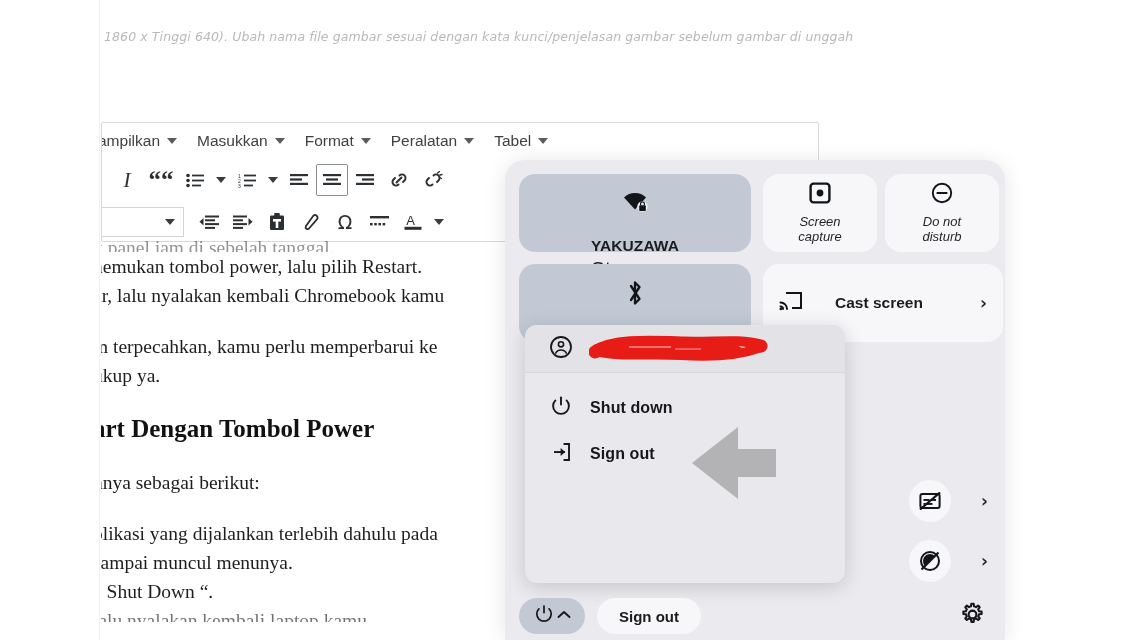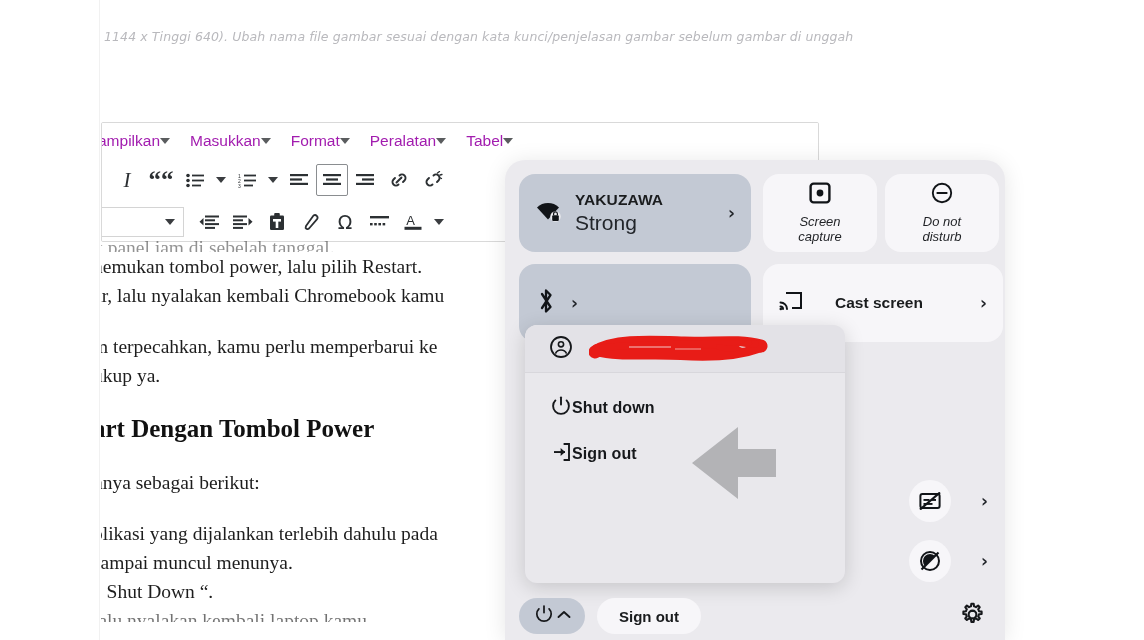--- a/index.html
+++ b/index.html
@@ -63,23 +63,24 @@
     height: 36px;
     width: 100%;
     display: flex;
     align-items: center;
     padding-left: 0px;
     background: #ffffff;
   }
   .menu-item {
     display: flex;
     align-items: center;
+    gap: 7px;
     padding: 4px 10px;
     font-size: 15.5px;
-    color: #a21caf;
+    color: #404040;
     cursor: default;
     white-space: nowrap;
   }
   .menu-item:first-child { margin-left: -14px; }
   .caret-dn {
     width: 0; height: 0;
     border-left: 5px solid transparent;
     border-right: 5px solid transparent;
     border-top: 6px solid #5a5c5e;
   }
@@ -206,21 +207,22 @@
     border-radius: 16px;
     display: flex;
     align-items: center;
     cursor: default;
   }
   .tile-feature {
     background: #c3c9d4;
     width: 232px;
     height: 78px;
     padding: 16px 16px;
-    gap: 14px;
+    gap: 21px;
+    flex-direction: column;
   }
   .tile-text { flex: 1 1 auto; min-width: 0; }
   .tile-title {
     font-size: 15.5px;
     font-weight: 600;
     color: #1a1c1e;
     letter-spacing: .1px;
     white-space: nowrap;
     overflow: hidden;
   }
@@ -310,20 +312,21 @@
     position: relative;
     width: 170px; height: 22px;
   }
   .pm-scribble svg { position: absolute; left: 0; top: -4px; }
 
   .pm-list { padding-top: 12px; }
   .pm-item {
     height: 46px;
     display: flex;
     align-items: center;
+    gap: 18px;
     padding: 0 25px;
     cursor: default;
   }
   .pm-label {
     font-size: 16px;
     font-weight: 600;
     color: #16181b;
     letter-spacing: .1px;
   }
 
@@ -380,21 +383,21 @@
     flex: 0 0 auto;
   }
 </style>
 </head>
 <body>
 
 <div id="stage">
 
   <div class="page-gutter"></div>
 
-  <div class="caption">1144 x Tinggi 640). Ubah nama file gambar sesuai dengan kata kunci/penjelasan gambar sebelum gambar di unggah</div>
+  <div class="caption">1860 x Tinggi 640). Ubah nama file gambar sesuai dengan kata kunci/penjelasan gambar sebelum gambar di unggah</div>
 
   <div class="editor-window">
 
     <div class="menubar">
       <div class="menu-item">
         <span>ampilkan</span>
         <i class="caret-dn"></i>
       </div>
       <div class="menu-item">
         <span>Masukkan</span>

